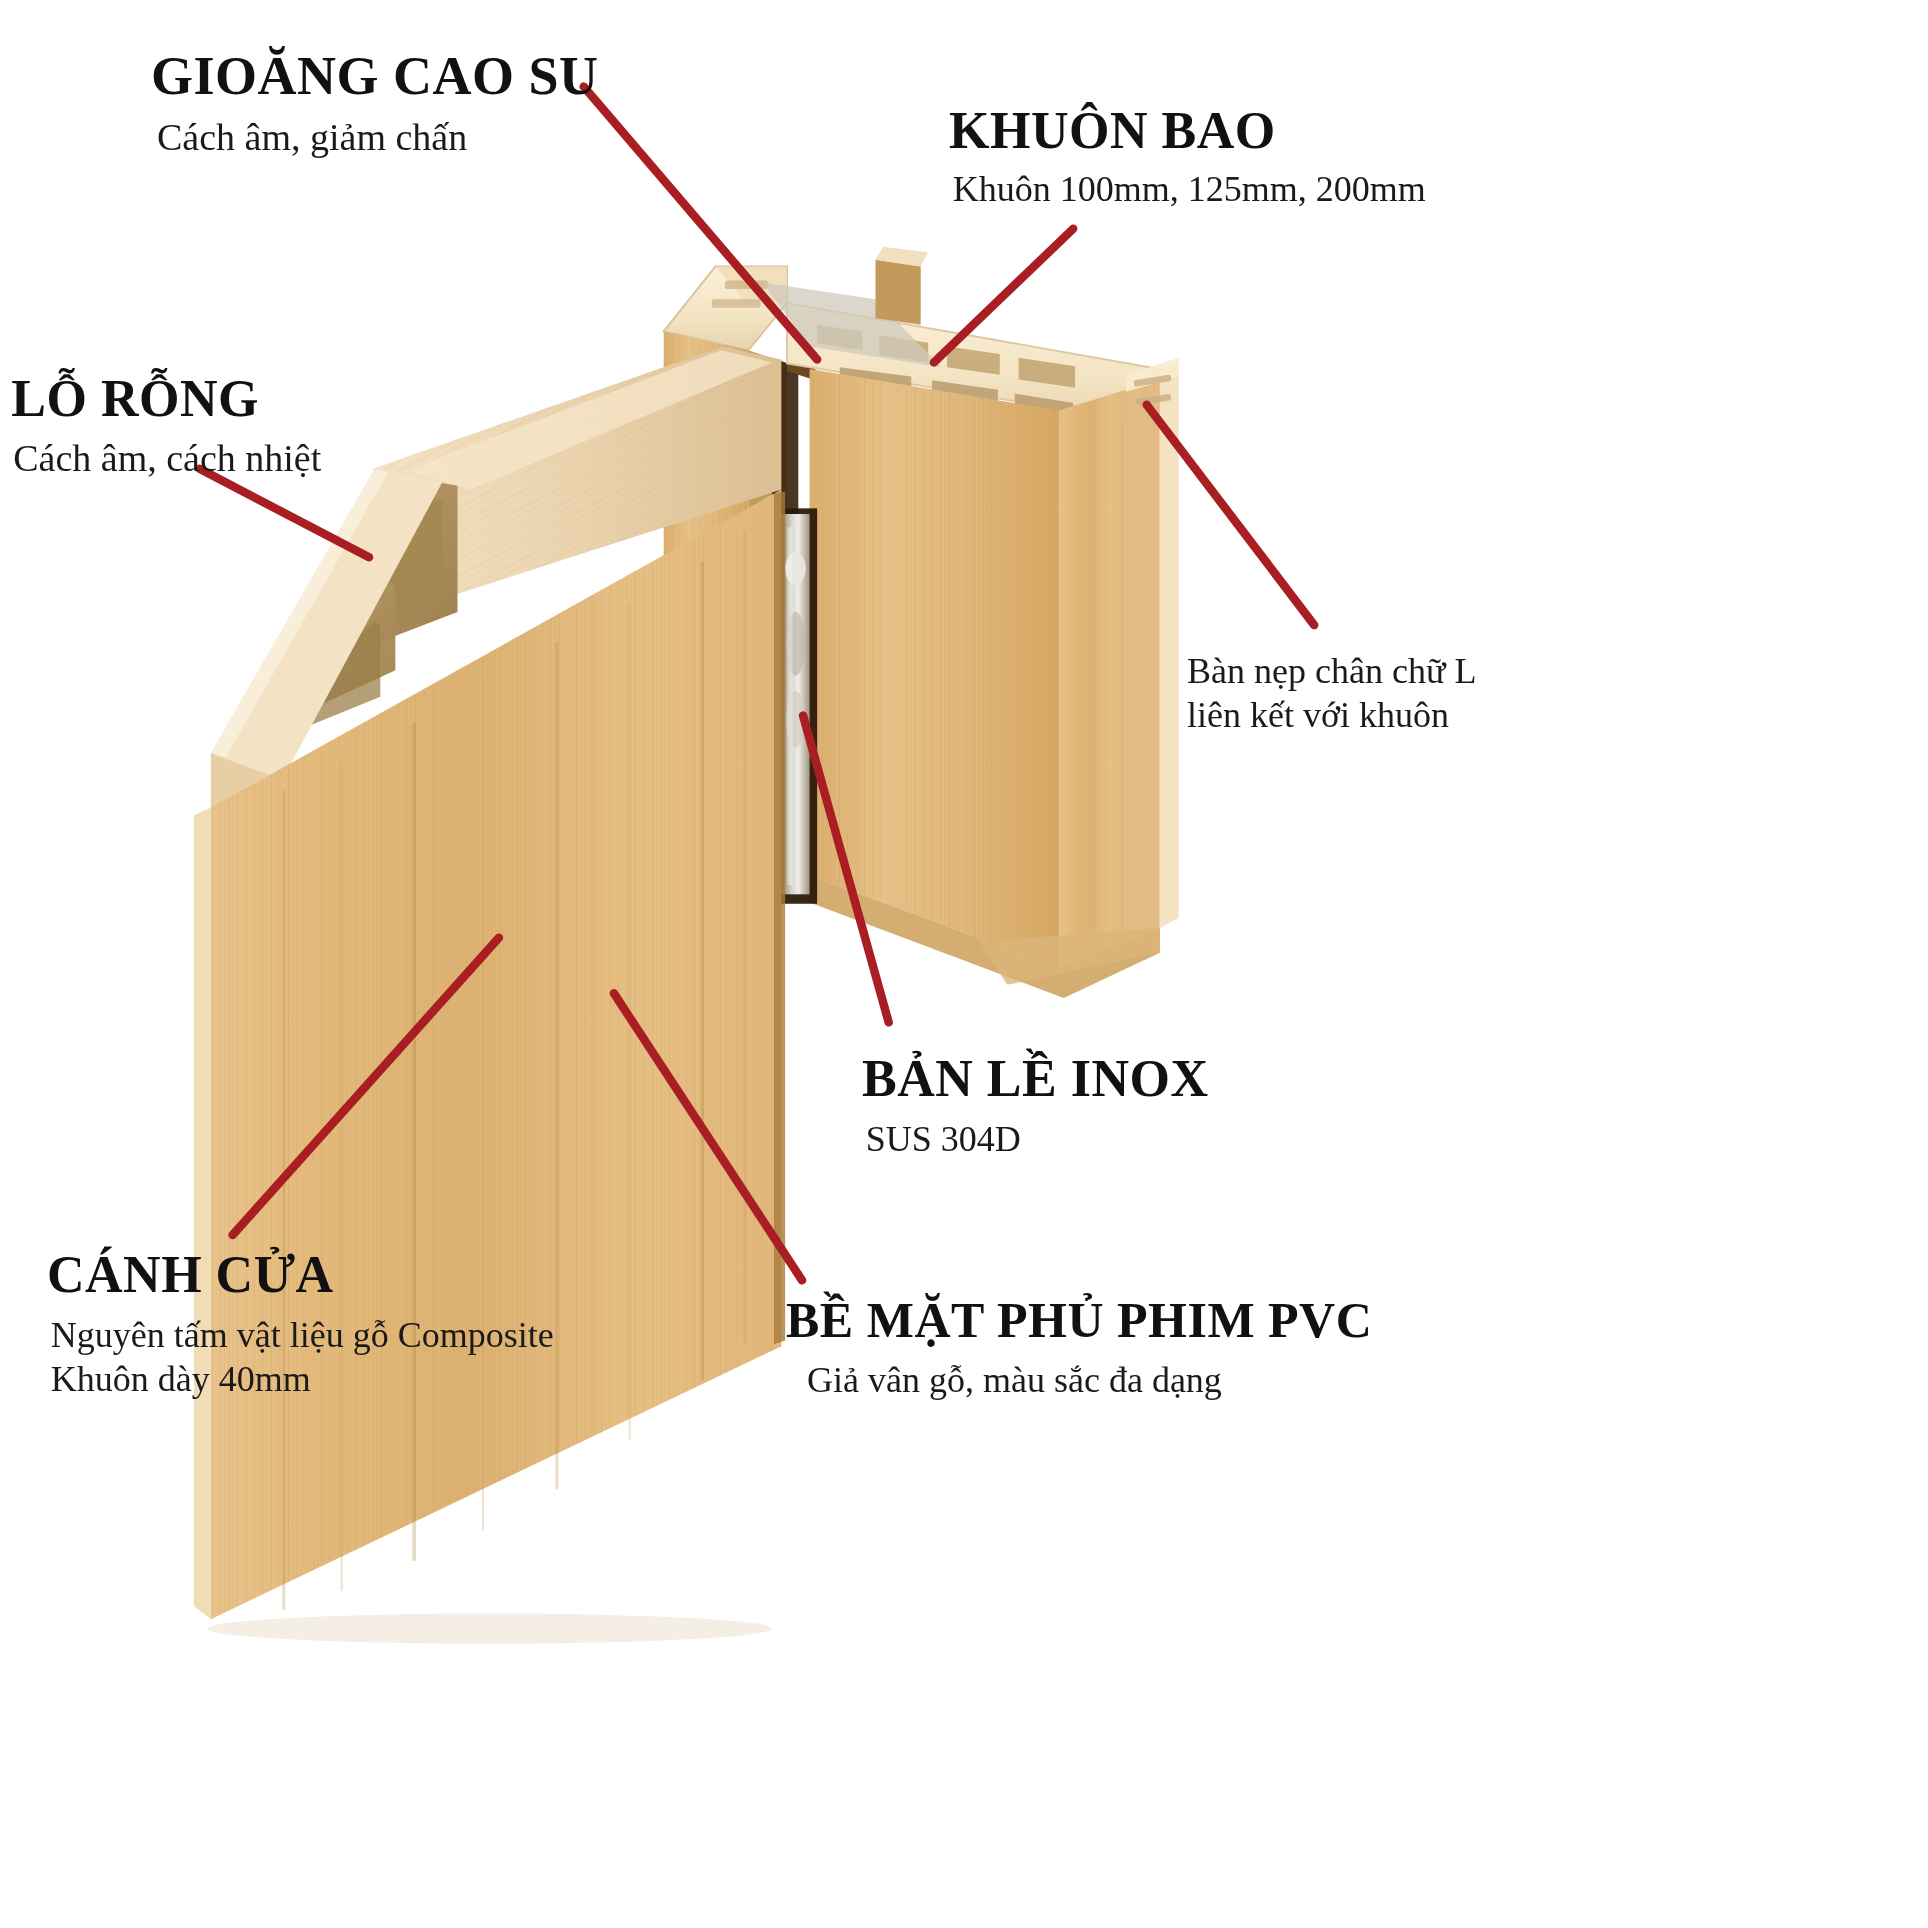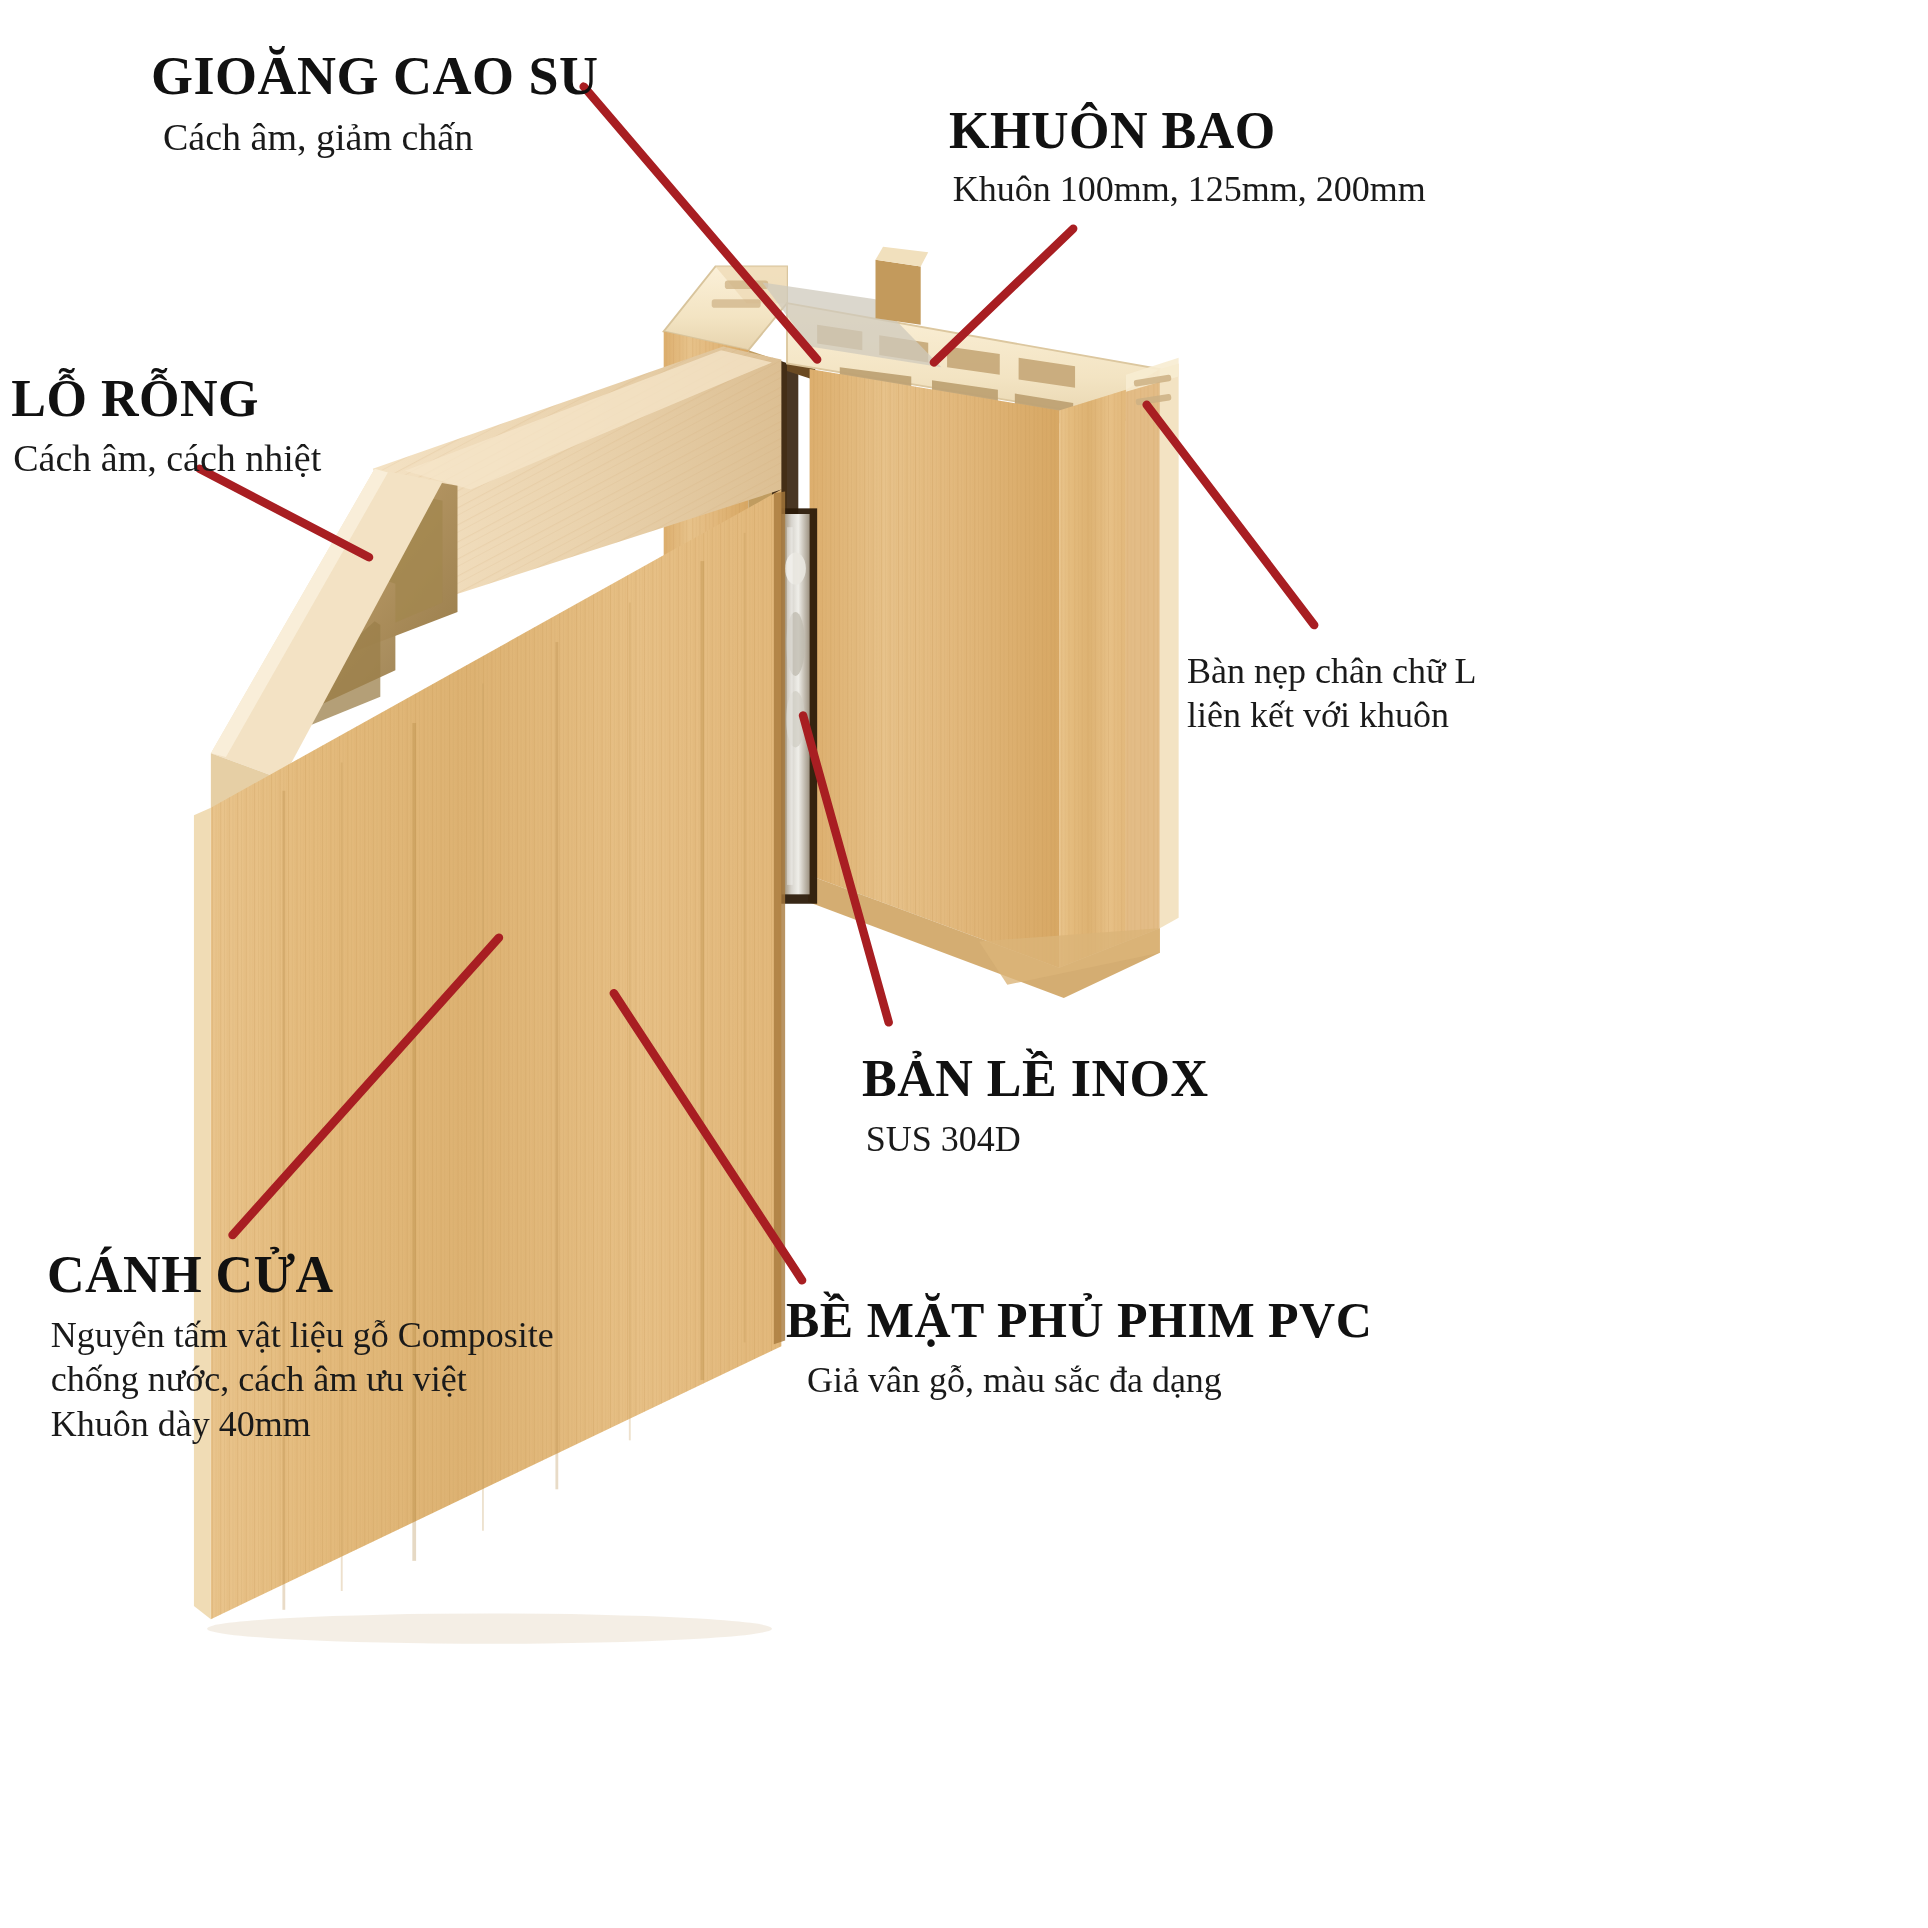--- a/index.html
+++ b/index.html
@@ -28,21 +28,21 @@
   }
   .callout .sub {
     line-height: 1.18;
     white-space: nowrap;
     color: #1a1a1a;
   }
   .callout .sub div { margin-top: 1.9px; }
 
   .c-gioang      { left: 151px;  top: 49px; }
   .c-gioang .title { font-size: 54px; }
-  .c-gioang .sub   { font-size: 38px; margin-top: 11.3px; margin-left: 12px; }
+  .c-gioang .sub   { font-size: 38px; margin-top: 11.3px; margin-left: 6px; }
 
   .c-khuon       { left: 949px; top: 104px; }
   .c-khuon .title  { font-size: 52px; }
   .c-khuon .sub    { font-size: 36px; margin-top: 11.3px; margin-left: 3.8px; }
 
   .c-lorong      { left: 11.3px;   top: 372px; }
   .c-lorong .title { font-size: 52px; }
   .c-lorong .sub   { font-size: 38px; margin-top: 11.3px; margin-left: 1.9px; }
 
   .c-phao        { left: 1170px; top: 637px; }
@@ -279,21 +279,20 @@
     <div class="title">BẢN LỀ INOX</div>
     <div class="sub">
       <div>SUS 304D</div>
     </div>
   </div>
 
   <div class="callout c-canh">
     <div class="title">CÁNH CỬA</div>
     <div class="sub">
       <div>Nguyên tấm vật liệu gỗ Composite</div>
-      <div>chống nước, cách âm ưu việt</div>
       <div>Khuôn dày 40mm</div>
     </div>
   </div>
 
   <div class="callout c-bemat">
     <div class="title">BỀ MẶT PHỦ PHIM PVC</div>
     <div class="sub">
       <div>Giả vân gỗ, màu sắc đa dạng</div>
     </div>
   </div>

